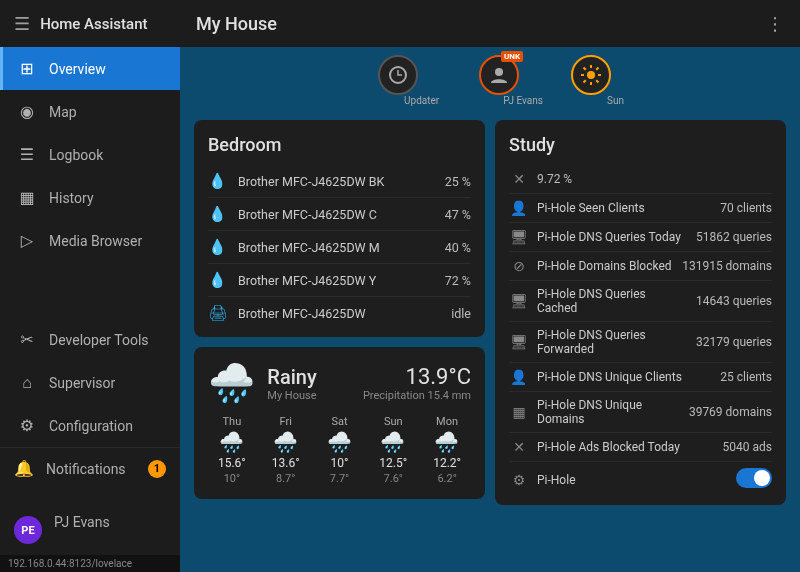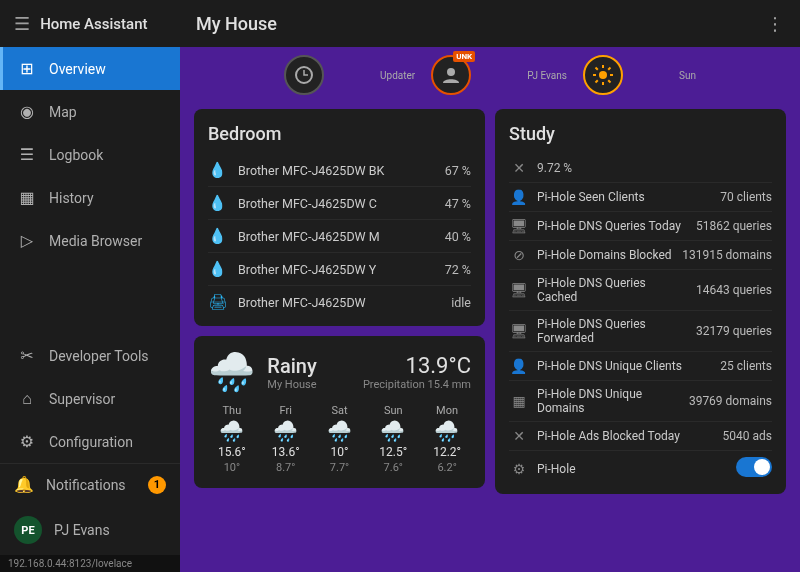--- a/index.html
+++ b/index.html
@@ -87,42 +87,43 @@
       font-size: 11px;
       display: flex;
       align-items: center;
       justify-content: center;
       margin-left: auto;
       font-weight: bold;
     }
     .user-avatar {
       width: 28px;
       height: 28px;
-      background: #14532d;
+      background: #6d28d9;
       border-radius: 50%;
       display: flex;
       align-items: center;
       justify-content: center;
       font-size: 11px;
       font-weight: bold;
       color: #fff;
+      margin-top: 16px;
     }
     .url-bar {
       background: #111;
       color: #888;
       font-size: 10px;
       padding: 3px 8px;
     }
 
     
     .main {
       flex: 1;
       display: flex;
       flex-direction: column;
-      background: #4c1d95;
+      background: #0c4a6e;
       overflow: hidden;
     }
     .top-bar {
       display: flex;
       align-items: center;
       justify-content: space-between;
       padding: 10px 16px;
       height: 47px;
       background: #1c1c1c;
     }
@@ -133,23 +134,23 @@
     }
     .header-avatar-group {
       display: flex;
       gap: 16px;
       align-items: center;
       justify-content: center;
       padding: 8px 0 4px 0;
     }
     .header-avatar-item {
       display: flex;
-      flex-direction: row;
-      align-items: center;
-      gap: 8px;
+      flex-direction: column;
+      align-items: center;
+      gap: 0;
       justify-content: space-between;
     }
     .ha-circle {
       width: 40px;
       height: 40px;
       border-radius: 50%;
       border: 2px solid #555;
       display: flex;
       align-items: center;
       justify-content: center;
@@ -481,21 +482,21 @@
 
   <div class="content-area">
 
     <div class="left-col">
 
       <div class="bedroom-card">
         <div class="card-title">Bedroom</div>
         <div class="device-row">
           <span class="device-icon blue">💧</span>
           <span class="device-name">Brother MFC-J4625DW BK</span>
-          <span class="device-value">67 %</span>
+          <span class="device-value">25 %</span>
         </div>
         <div class="device-row">
           <span class="device-icon cyan">💧</span>
           <span class="device-name">Brother MFC-J4625DW C</span>
           <span class="device-value">47 %</span>
         </div>
         <div class="device-row">
           <span class="device-icon blue">💧</span>
           <span class="device-name">Brother MFC-J4625DW M</span>
           <span class="device-value">40 %</span>

